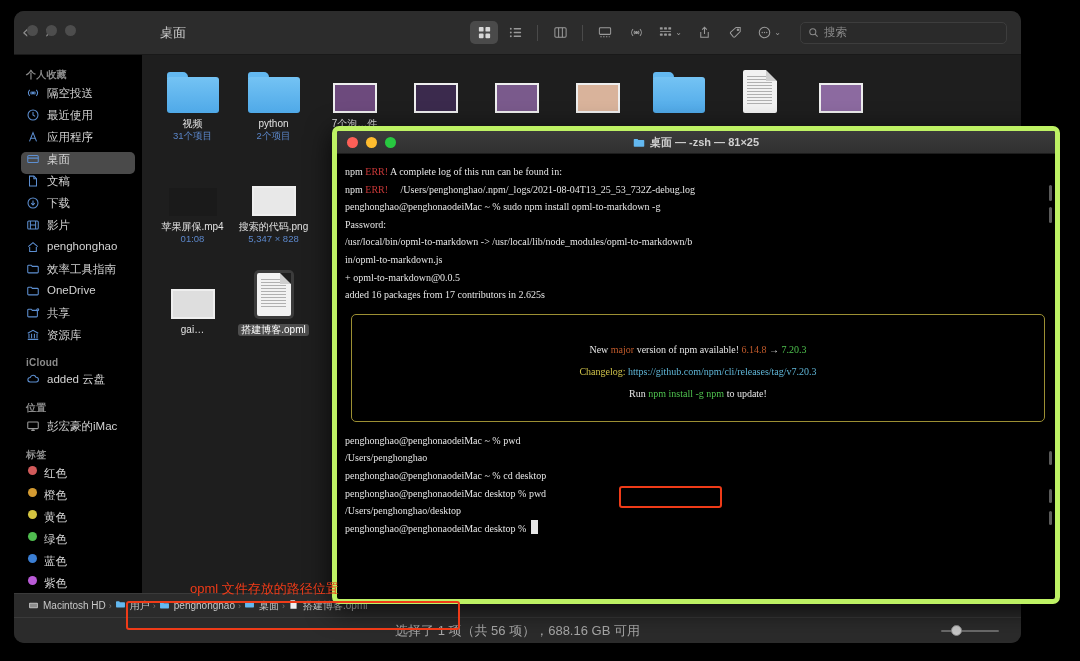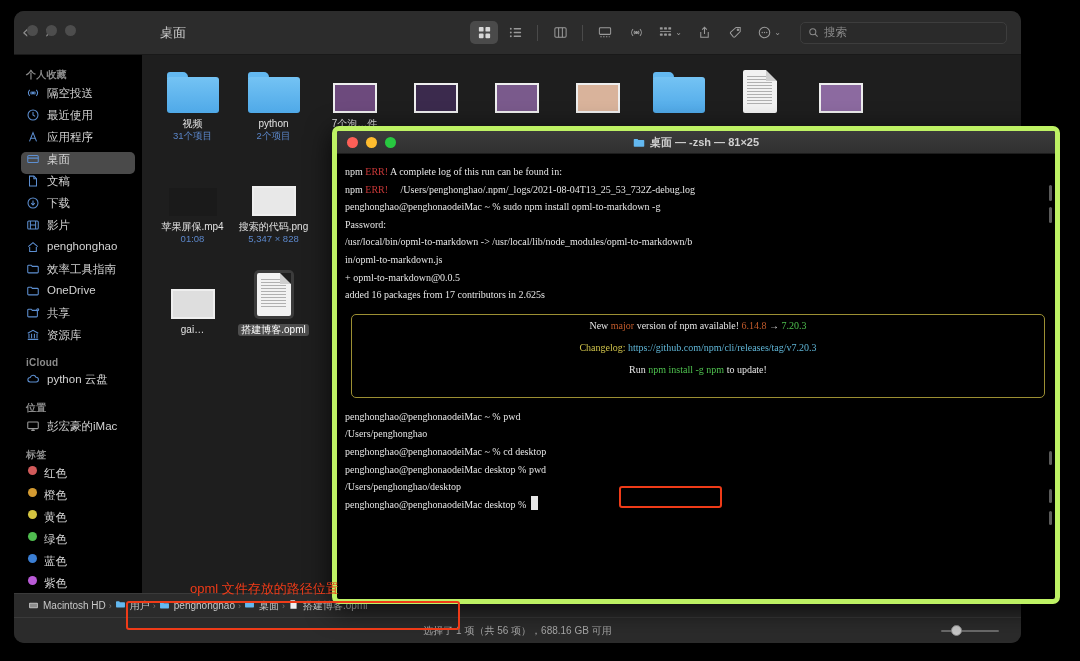--- a/index.html
+++ b/index.html
@@ -119,21 +119,21 @@
     height: 24px; background: #2b2b2b; border-top: 1px solid #3a3a3a;
     display: flex; align-items: center; padding-left: 14px; gap: 4px;
   }
   .crumb { display: flex; align-items: flex-start; gap: 4px; color: #c9c9c9; font-size: 10px; }
   .crumb-sep { color: #787878; font-size: 9px; margin: 0 3px; }
   .crumb-ico { width: 11px; height: 11px; flex: 0 0 11px; }
   .statusbar {
     height: 26px; background: #2b2b2b; border-top: 1px solid #3a3a3a;
     display: flex; align-items: center; justify-content: center; position: relative;
   }
-  .status-text { color: #a8a8a8; font-size: 10px; }
+  .status-text { color: #a8a8a8; font-size: 13px; }
   .zoom-slider { position: absolute; right: 22px; display: flex; align-items: center; }
   .zs-track { width: 58px; height: 2px; background: #6a6a6a; border-radius: 1px; }
   .zs-knob { width: 11px; height: 11px; border-radius: 50%; background: #c9c9c9;
     position: absolute; left: 10px; top: -4.5px; border: 1px solid #888; }
 
   
   .anno-text {
     position: absolute; left: 190px; top: 580px;
     color: #ef3b18; font-size: 13px; white-space: nowrap;
   }
@@ -175,21 +175,21 @@
     white-space: pre;
   }
   .c-red { color: #c83838; }
   .c-orange { color: #c05a2b; }
   .c-yellow { color: #cfc24a; }
   .c-green { color: #4ec04e; }
   .c-blue { color: #5fb5d6; }
   .c-white { color: #e6e6e6; }
   .npmbox {
     border: 1px solid #9c8f33; border-radius: 5px;
-    margin: 10px 10px 10px 6px; padding: 0 0 16px;
+    margin: 10px 10px 10px 6px; padding: 24px 0 16px;
     text-align: center; line-height: 22px;
   }
   .cursor { display: inline-block; width: 7px; height: 14px; background: #e6e6e6;
     vertical-align: -2px; margin-left: 2px; }
   .term-scroll {
     position: absolute; right: 3px; top: 28px; width: 4px; height: 440px;
   }
   .term-scroll i { position: absolute; right: 0; width: 3px; background: #5a5a5a; border-radius: 2px; display: block; }
 </style>
 </head>
@@ -393,21 +393,21 @@
                   <path d="M3.4 6.6v5.2M6.4 6.6v5.2M9.6 6.6v5.2M12.6 6.6v5.2"></path>
                   <line x1="2" y1="13" x2="14" y2="13"></line>
                 </svg></span>
               <span>资源库</span>
             </div>
             <div class="sb-group-title">iCloud</div>
             <div class="sb-item">
               <span class="sb-ico"><svg viewBox="0 0 16 16" fill="none" stroke="#5d8fd1" stroke-width="1.2">
                   <path d="M4.6 11.4a2.6 2.6 0 0 1 .3-5.2A3.4 3.4 0 0 1 11.4 6a2.7 2.7 0 0 1 .2 5.4z"></path>
                 </svg></span>
-              <span>python 云盘</span>
+              <span>added 云盘</span>
             </div>
             <div class="sb-group-title">位置</div>
             <div class="sb-item">
               <span class="sb-ico"><svg viewBox="0 0 16 16" fill="none" stroke="#9a9a9a" stroke-width="1.2">
                   <rect x="2" y="3.4" width="12" height="7.6" rx="1"></rect>
                   <path d="M6 13h4"></path>
                   <path d="M8 11v2"></path>
                 </svg></span>
               <span>彭宏豪的iMac</span>
             </div>

